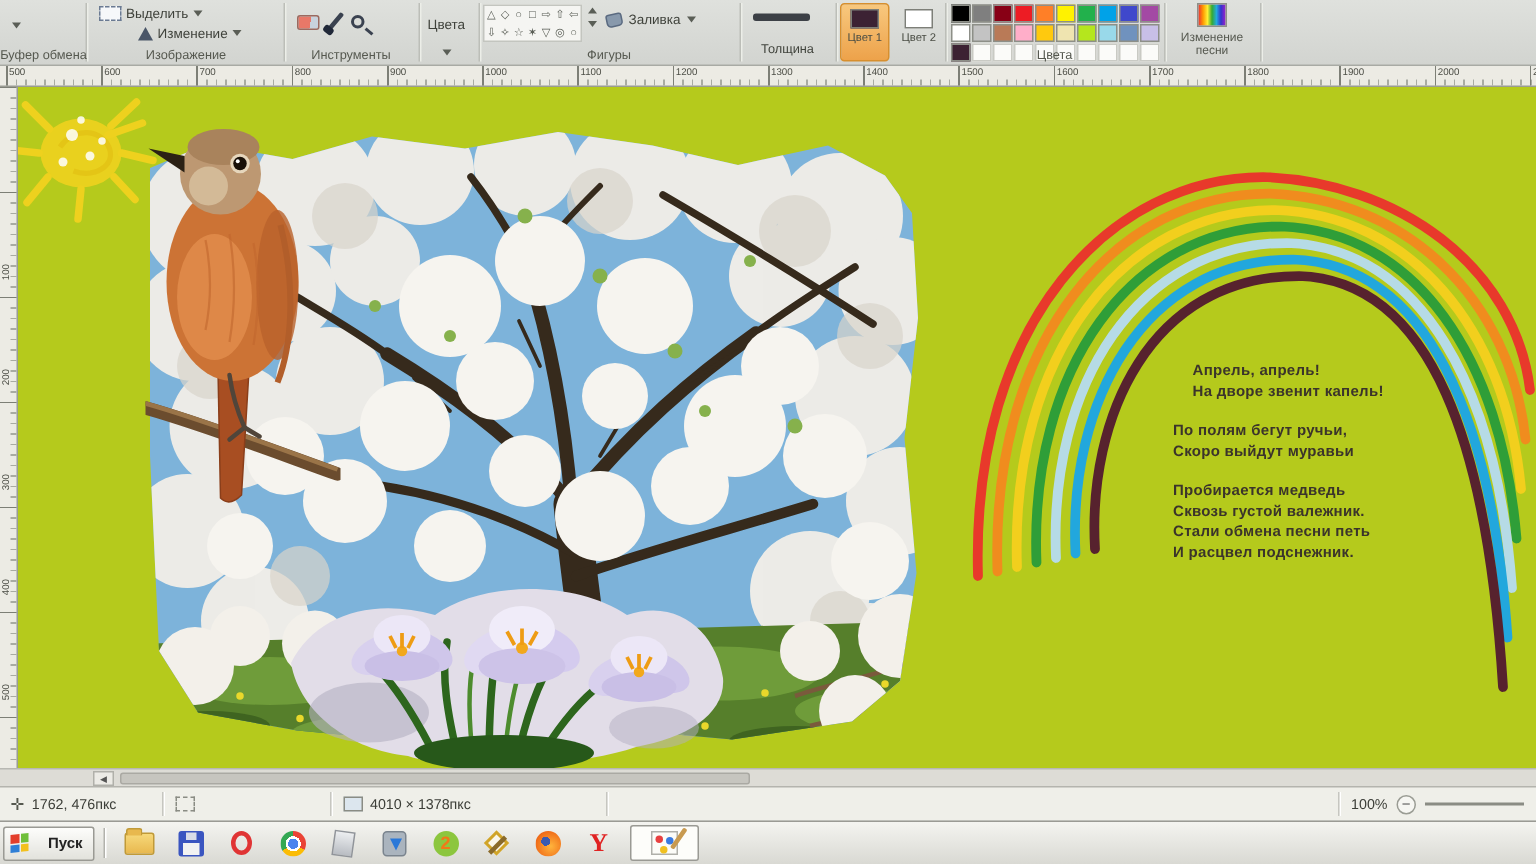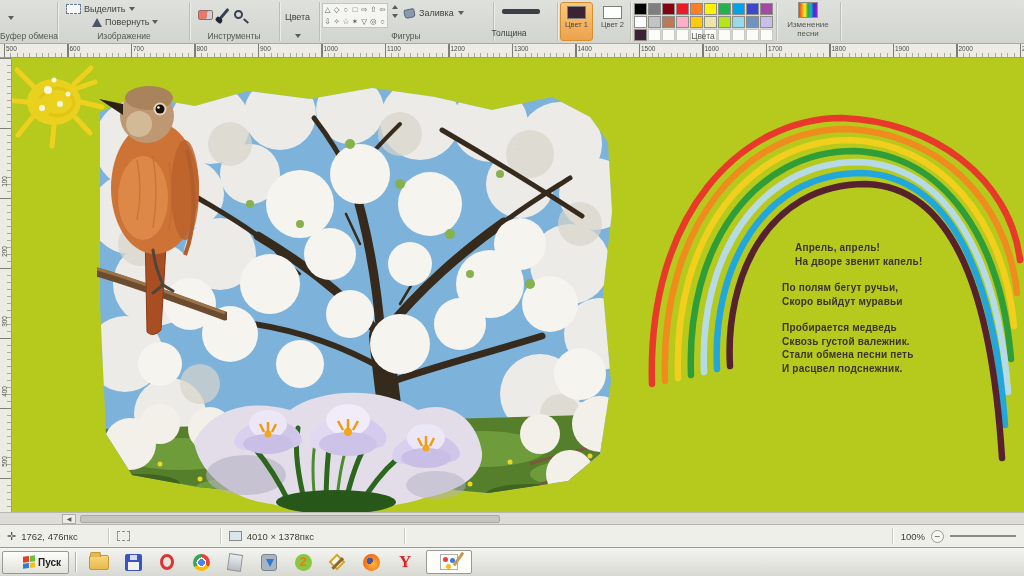--- a/index.html
+++ b/index.html
@@ -65,21 +65,21 @@
   #statusbar{position:absolute;left:0;top:524px;width:1024px;height:23px;background:#efefe9;border-top:1px solid #b4b4ae;display:flex;align-items:center;font-size:9.5px;color:#3c3e38;}
   .ssep{width:1px;height:16px;background:#c6c6c0;box-shadow:1px 0 0 #fff;margin:0 8px;}
   .cross-icon{font-size:11px;color:#55584f;margin:0 5px 0 7px;}
   .selrect-icon{width:13px;height:10px;border:1px dashed #8a8c84;margin-right:5px;}
   .imgsize-icon{width:13px;height:10px;border:1px solid #8a8c84;background:#dce6ee;margin-right:5px;}
   .zoom-minus{width:13px;height:13px;border:1px solid #9a9c94;border-radius:50%;background:#f6f6f2;font-size:10px;line-height:11px;text-align:center;color:#555;margin:0 6px;}
   .zoom-track{width:66px;height:2px;background:#8a8c84;margin-right:8px;}
 
   
   #taskbar{position:absolute;left:0;top:547px;width:1024px;height:29px;background:linear-gradient(#f4f4f0,#d9d9d3);border-top:1px solid #9a9a94;display:flex;align-items:center;}
-  #startbtn{height:23px;margin-left:2px;padding:0 7px 0 20px;background:linear-gradient(#fdfdfb,#e2e2dc);border:1px solid #9a9a94;border-radius:2px;display:flex;align-items:center;gap:3px;}
+  #startbtn{height:23px;margin-left:2px;padding:0 7px 0 4px;background:linear-gradient(#fdfdfb,#e2e2dc);border:1px solid #9a9a94;border-radius:2px;display:flex;align-items:center;gap:13px;}
   #startbtn span{font-size:10px;font-weight:bold;color:#222;}
   .winflag{width:12px;height:12px;display:grid;grid-template-columns:1fr 1fr;grid-template-rows:1fr 1fr;gap:1px;transform:skewY(-6deg);}
   .winflag i{display:block;}
   .tbsep{width:1px;height:20px;background:#b2b2ac;box-shadow:1px 0 0 #fff;margin:0 6px;}
   .tb-icon{width:24px;height:24px;margin:0 5px;display:flex;align-items:center;justify-content:center;position:relative;cursor:pointer;}
   .icon-folder{width:20px;height:15px;background:linear-gradient(#f6d87a,#e8b84e);border:1px solid #c09a38;border-radius:2px;position:relative;}
   .icon-folder::before{content:"";position:absolute;left:0;top:-4px;width:9px;height:4px;background:#e8b84e;border:1px solid #c09a38;border-bottom:none;border-radius:2px 2px 0 0;}
   .icon-floppy{width:17px;height:17px;background:#3a55c0;border-radius:2px;position:relative;}
   .icon-floppy::before{content:"";position:absolute;left:3px;bottom:1px;width:11px;height:8px;background:#f2f2f2;}
   .icon-floppy::after{content:"";position:absolute;left:5px;top:1px;width:7px;height:5px;background:#d8dce8;}
@@ -120,21 +120,21 @@
     <div style="position:absolute;left:8px;top:6px"><span class="dd"></span></div>
     <div class="g-label" style="left:29px">Буфер обмена</div>
 
     <div style="position:absolute;left:66px;top:4px;display:flex;align-items:center;gap:3px">
       <span class="sel-icon"></span>
       <span class="rbtn-label">Выделить</span>
       <span class="dd"></span>
     </div>
     <div style="position:absolute;left:92px;top:17px;display:flex;align-items:center;gap:3px">
       <span class="rot-icon"></span>
-      <span class="rbtn-label">Повернуть</span>
+      <span class="rbtn-label">Изменение</span>
       <span class="dd"></span>
     </div>
     <div class="g-label" style="left:124px">Изображение</div>
 
     <div style="position:absolute;left:198px;top:7px;display:flex;align-items:center;gap:9px">
       <span class="eraser-icon"></span>
       <span class="picker-icon"></span>
       <span class="magnifier-icon"></span>
     </div>
     <div class="g-label" style="left:234px">Инструменты</div>
@@ -165,21 +165,21 @@
       <span class="dd"></span>
     </div>
     <div style="position:absolute;left:404px;top:8px;display:flex;align-items:center;gap:4px">
       <span class="bucket-icon"></span>
       <span class="rbtn-label">Заливка</span>
       <span class="dd"></span>
     </div>
     <div class="g-label" style="left:406px">Фигуры</div>
 
     <div class="thick-line"></div>
-    <div style="position:absolute;left:509px;top:22px;transform:translateX(-50%);text-align:center">
+    <div style="position:absolute;left:525px;top:22px;transform:translateX(-50%);text-align:center">
       <span class="rbtn-label" style="font-size:8.5px">Толщина</span><br>
       <span class="dd" style="margin-top:2px"></span>
     </div>
 
     <div id="color1" class="colorbtn">
       <span class="sw" style="background: rgb(60, 34, 51);"></span>
       <span class="cl">Цвет 1</span>
     </div>
     <div id="color2" class="colorbtn">
       <span class="sw" style="background: rgb(255, 255, 255);"></span>

